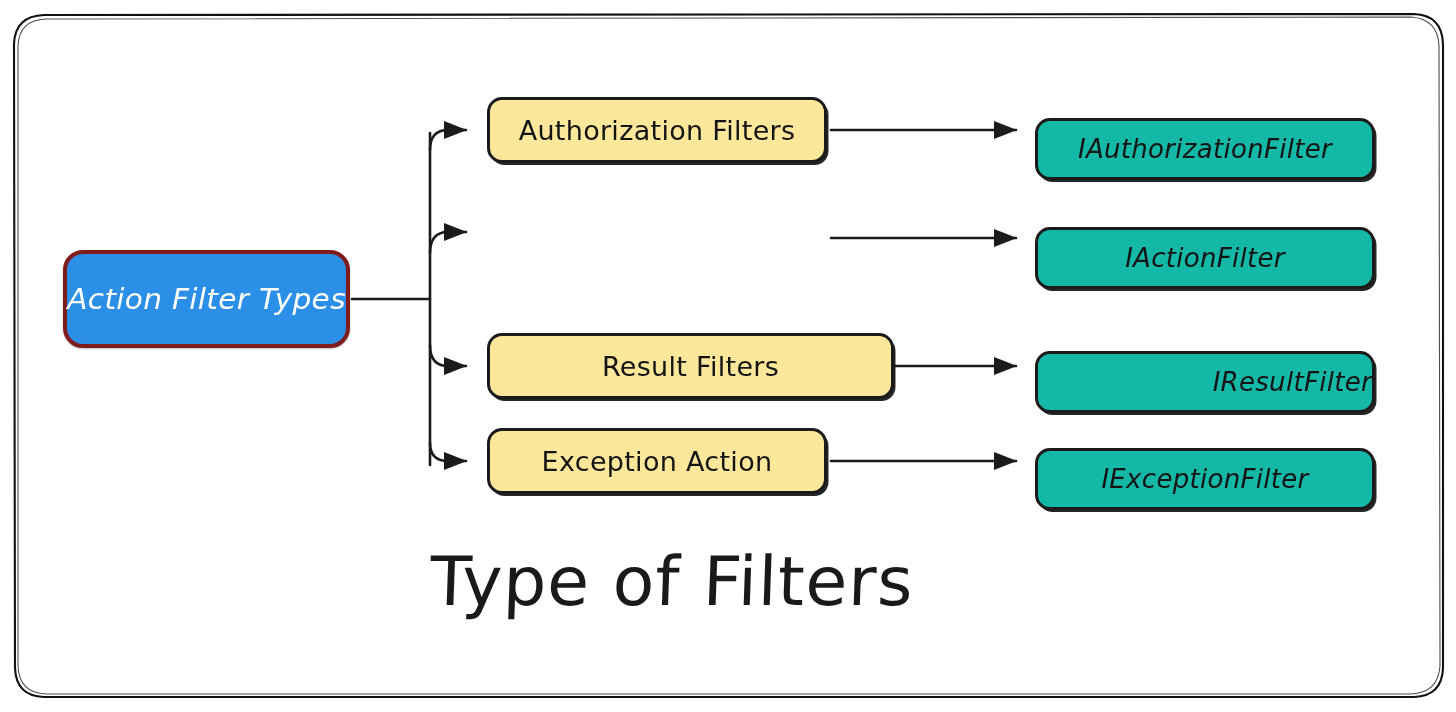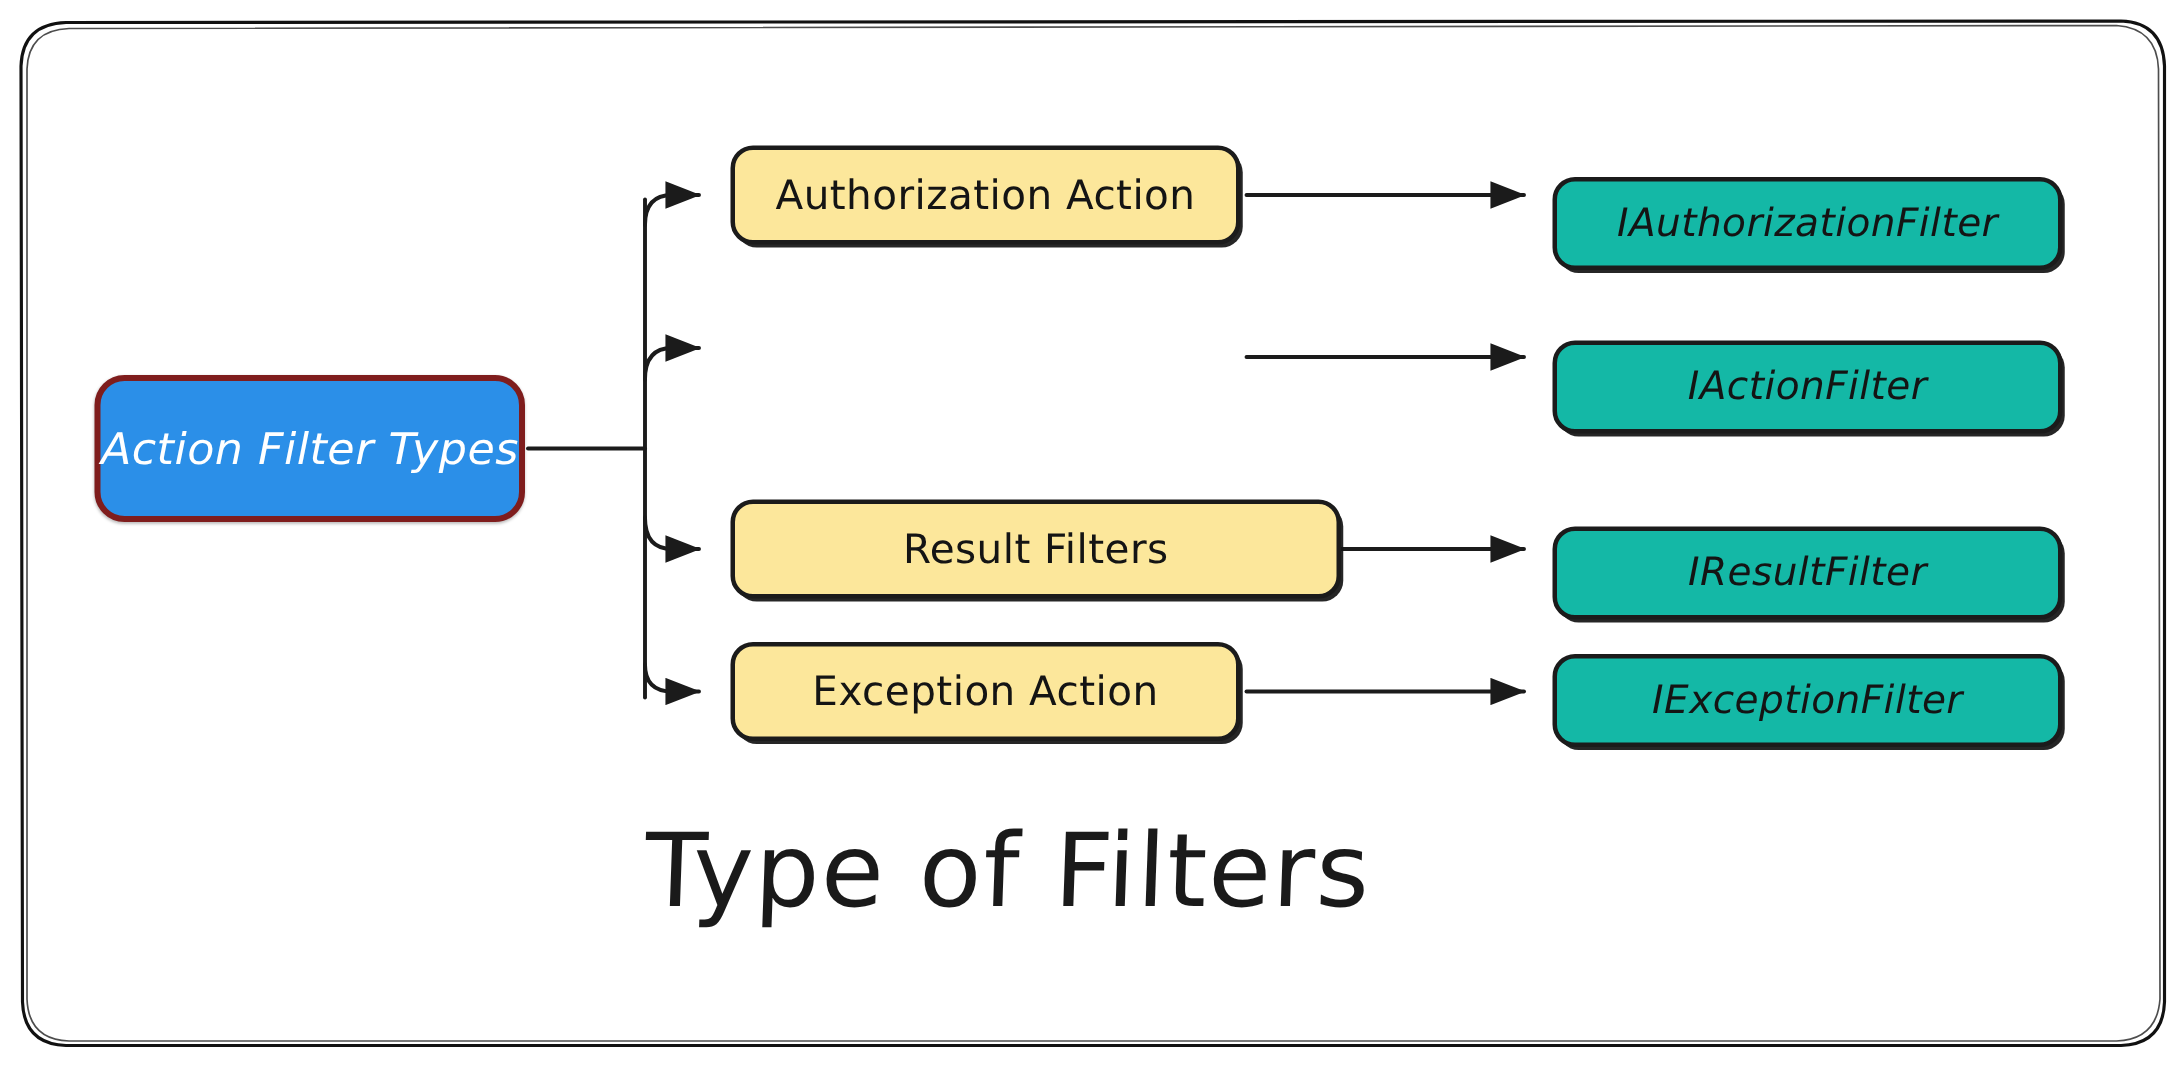--- a/index.html
+++ b/index.html
@@ -137,45 +137,45 @@
       <path d="M831,366 L1016,366"></path>
       <path d="M831,461 L1016,461"></path>
     </g>
   </svg>
 
   <div class="node node-root" style="left:63px; top:250px; width:287px; height:98px;">
     <span class="node-label">Action Filter Types</span>
   </div>
 
   <div class="node node-sketch node-yellow" style="left:487px; top:97px; width:340px; height:66px;">
-    <span class="node-label">Authorization Action</span>
+    <span class="node-label">Authorization Filters</span>
   </div>
 
 
   <div class="node node-sketch node-yellow" style="left:487px; top:333px; width:407px; height:66px;">
     <span class="node-label">Result Filters</span>
   </div>
 
   <div class="node node-sketch node-yellow" style="left:487px; top:428px; width:340px; height:66px;">
     <span class="node-label">Exception Action</span>
   </div>
 
   <div class="node node-sketch node-green" style="left:1035px; top:100px; width:340px; height:62px;">
     <span class="node-label">IAuthorizationFilter</span>
   </div>
 
   <div class="node node-sketch node-green" style="left:1035px; top:209px; width:340px; height:62px;">
     <span class="node-label">IActionFilter</span>
   </div>
 
-  <div class="node node-sketch node-green" style="left:1035px; top:333px; width:340px; height:62px;">
+  <div class="node node-sketch node-green" style="left:1035px; top:333px; width:340px; height:62px;justify-content:flex-end;">
     <span class="node-label">IResultFilter</span>
   </div>
 
-  <div class="node node-sketch node-green" style="left:1035px; top:418px; width:340px; height:62px;">
+  <div class="node node-sketch node-green" style="left:1035px; top:430px; width:340px; height:62px;">
     <span class="node-label">IExceptionFilter</span>
   </div>
 
   <div id="caption">
     <span class="cap-inner">Type of Filters</span>
   </div>
 
 </div>
 
 </body></html>

